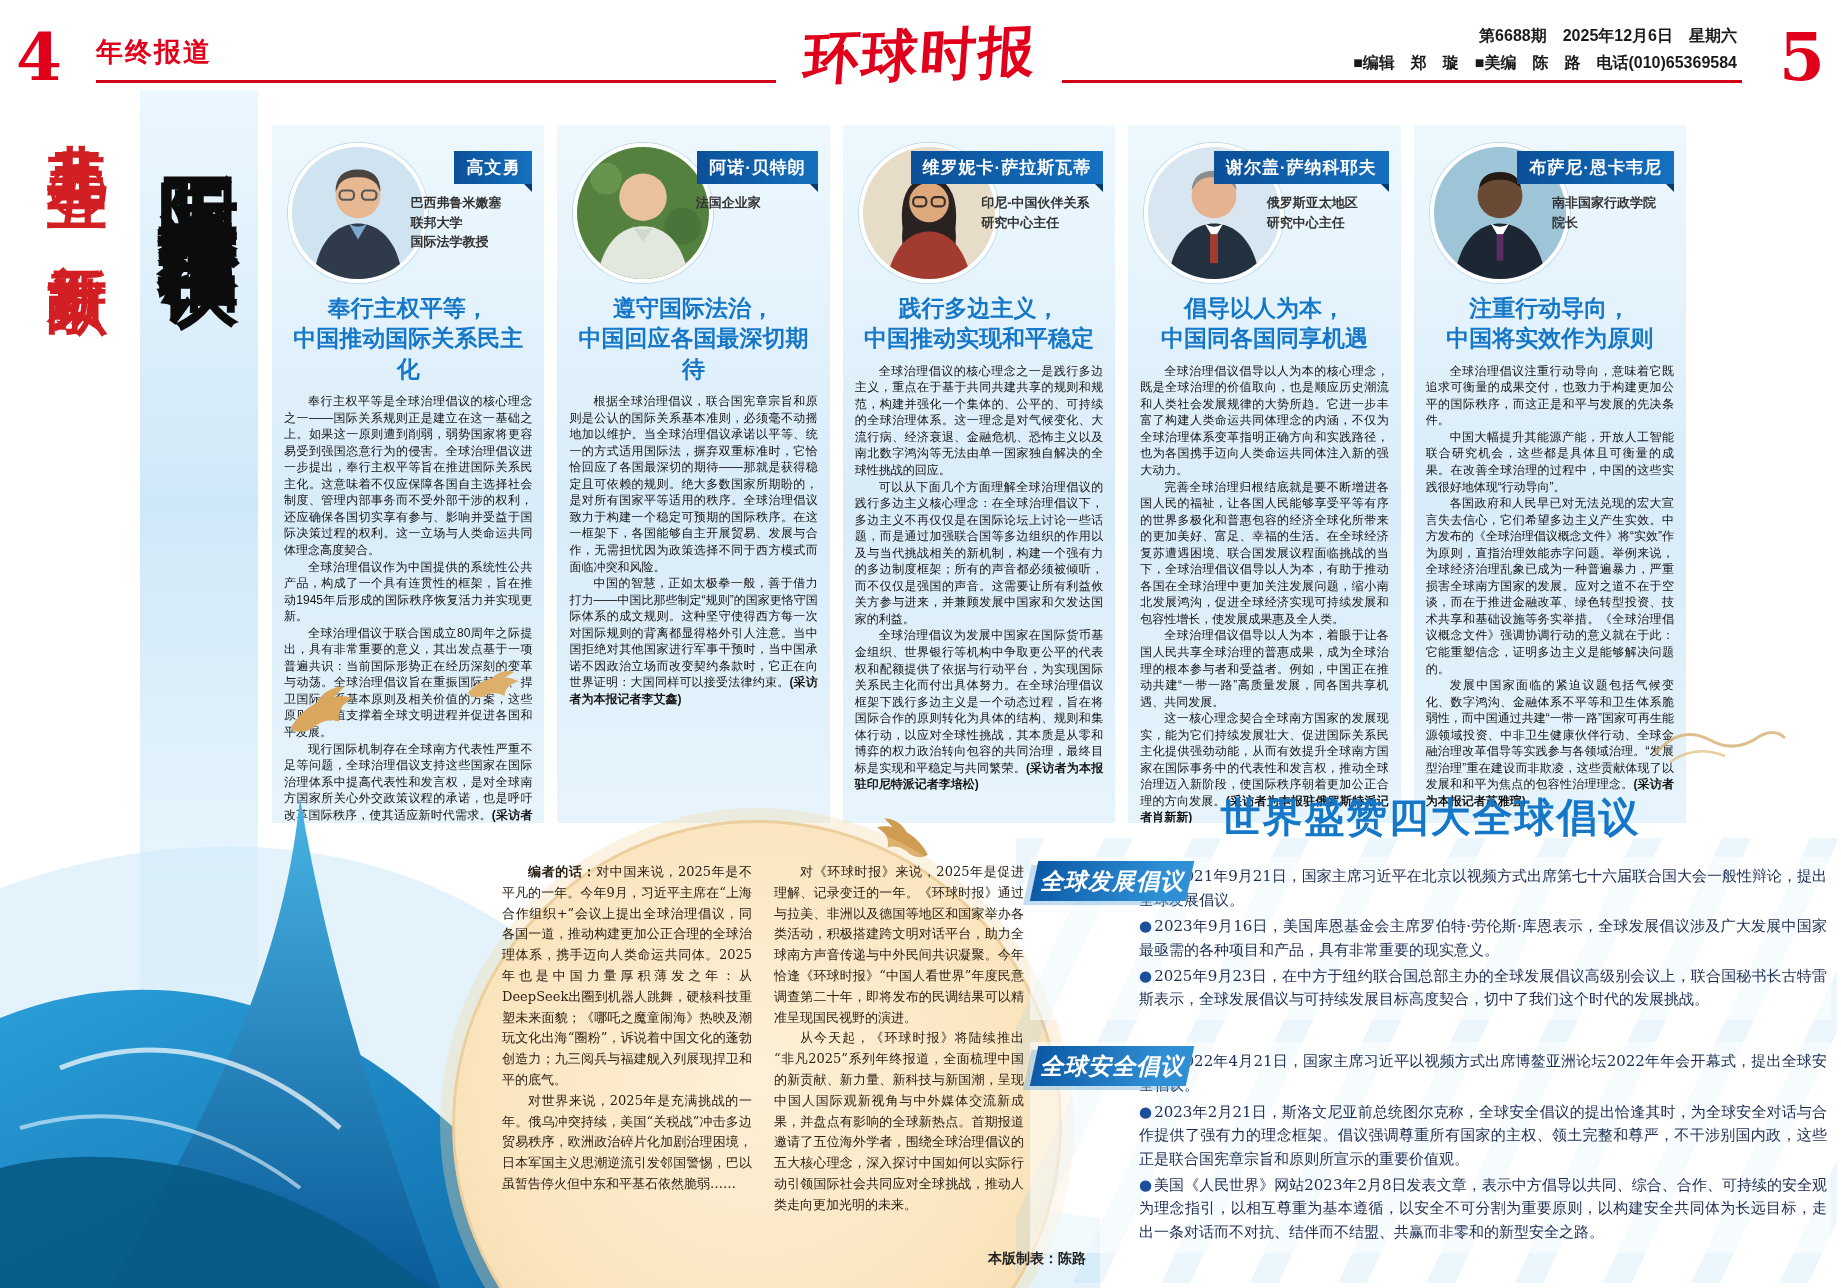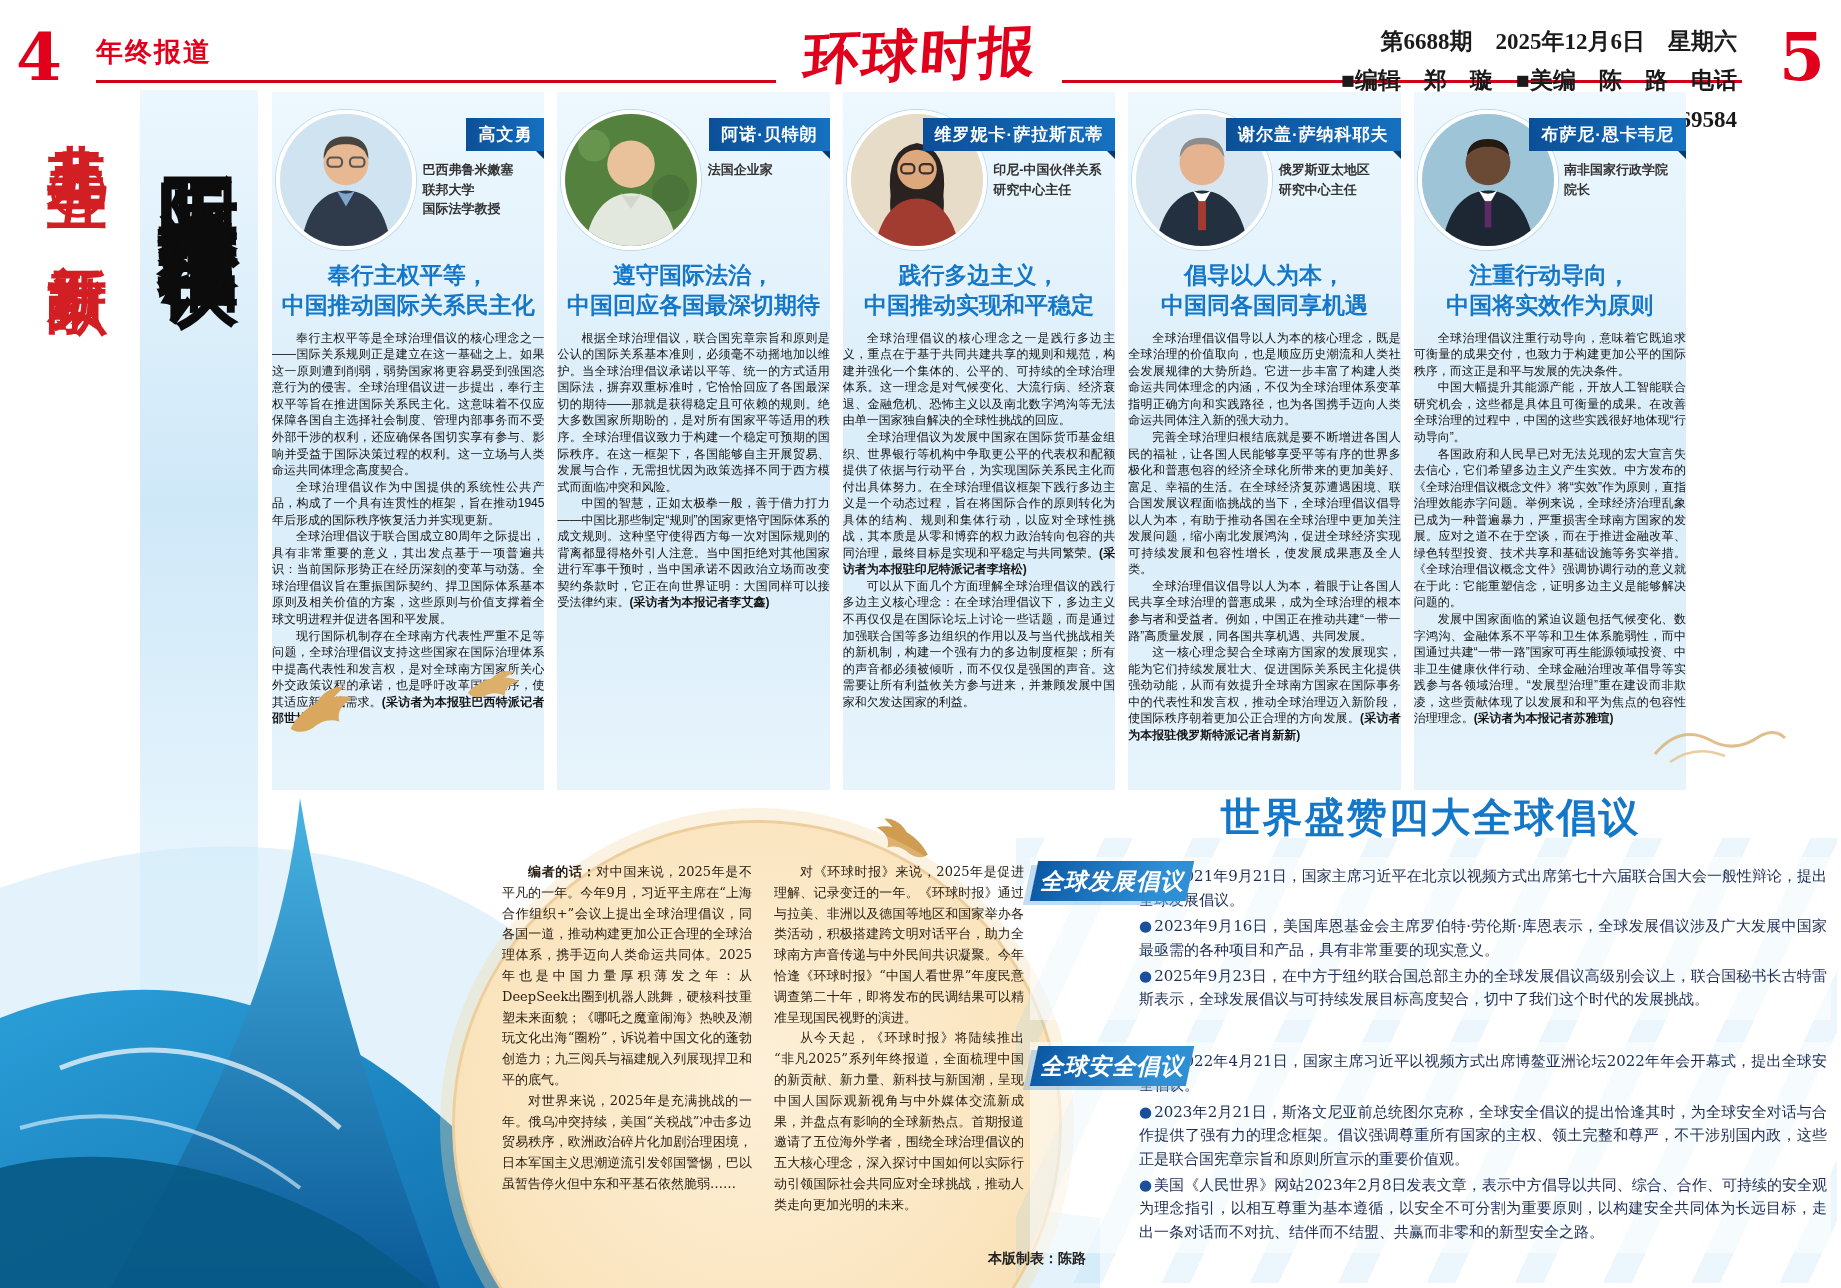--- a/index.html
+++ b/index.html
@@ -13,36 +13,36 @@
   .pgnum.left{left:16px;}
   .pgnum.right{right:16px;}
   .section-label{position:absolute;left:96px;top:34px;font-size:27px;font-weight:900;color:#e0001b;letter-spacing:2px;}
   .rule{position:absolute;top:80px;height:3px;background:#cf0017;}
   .rule.l{left:96px;width:680px;}
   .rule.r{left:1062px;width:680px;}
   .masthead{position:absolute;left:790px;top:18px;width:260px;text-align:center;
             font-family:"DejaVu Serif",serif;font-weight:900;font-size:56px;color:#e0001b;
             transform:skewX(-6deg) rotate(-2deg);letter-spacing:2px;}
   .issueinfo{position:absolute;right:104px;top:22px;width:520px;text-align:right;
-             font-size:23px;font-weight:bold;color:#1a1a1a;line-height:1.7;font-family:Liberation Serif, serif;}
+             font-size:16px;font-weight:bold;color:#1a1a1a;line-height:1.7;}
 
   
   .slogan{position:absolute;left:30px;top:96px;height:680px;writing-mode:vertical-rl;text-orientation:upright;
           font-family:"DejaVu Serif",serif;font-weight:900;font-size:60px;color:#d21f24;
           letter-spacing:7px;line-height:1.6;}
   .headline-strip{position:absolute;left:140px;top:90px;width:118px;height:1088px;
           background:linear-gradient(180deg,#ecf7fe 0%,#cfe8f8 38%,#e9f6fd 75%,#f6fbfe 100%);}
   .main-headline{position:absolute;left:50%;transform:translateX(-50%);top:18px;
           writing-mode:vertical-rl;text-orientation:upright;font-weight:900;font-size:80px;
           color:#0c0c0c;letter-spacing:6px;line-height:1;}
 
   
   .columns{position:absolute;left:272px;top:92px;width:1414px;height:700px;display:flex;gap:13px;}
   .col{flex:1;background:linear-gradient(180deg,#eef8fe 0%,#d8ecf9 55%,#e7f4fc 100%);
-       padding:10px 0;height:678px;overflow:hidden;}
+       padding:10px 12px;height:678px;overflow:hidden;margin-top:33px;}
   .col-head{position:relative;height:152px;}
   .portrait{position:absolute;left:4px;top:8px;width:132px;height:132px;border-radius:50%;
             overflow:hidden;border:4px solid #fff;box-shadow:0 0 0 1px #bcd8ec;}
   .portrait svg{display:block;width:100%;height:100%;}
   .nametag{position:absolute;right:0;top:16px;background:linear-gradient(90deg,#0b4f98,#1571c0);
            color:#fff;font-weight:900;font-size:17px;padding:5px 12px;letter-spacing:1px;}
   .nametag:after{content:"";position:absolute;right:0;bottom:-8px;border:4px solid transparent;
            border-top-color:#083a6e;border-right-color:#083a6e;}
   .affil{position:absolute;right:0;top:58px;width:122px;font-size:13px;font-weight:bold;
          color:#333;line-height:1.5;}
@@ -215,22 +215,22 @@
             </svg>
         </div>
         <div class="nametag"><span>维罗妮卡·萨拉斯瓦蒂</span></div>
         <div class="affil preline">印尼-中国伙伴关系
 研究中心主任</div>
       </div>
       <h2 class="col-headline preline">践行多边主义，
 中国推动实现和平稳定</h2>
       <div class="col-body">
         <p>全球治理倡议的核心理念之一是践行多边主义，重点在于基于共同共建共享的规则和规范，构建并强化一个集体的、公平的、可持续的全球治理体系。这一理念是对气候变化、大流行病、经济衰退、金融危机、恐怖主义以及南北数字鸿沟等无法由单一国家独自解决的全球性挑战的回应。</p>
+        <p>可以从下面几个方面理解全球治理倡议的践行多边主义核心理念：在全球治理倡议下，多边主义不再仅仅是在国际论坛上讨论一些话题，而是通过加强联合国等多边组织的作用以及与当代挑战相关的新机制，构建一个强有力的多边制度框架；所有的声音都必须被倾听，而不仅仅是强国的声音。这需要让所有利益攸关方参与进来，并兼顾发展中国家和欠发达国家的利益。</p>
         <p><span>全球治理倡议为发展中国家在国际货币基金组织、世界银行等机构中争取更公平的代表权和配额提供了依据与行动平台，为实现国际关系民主化而付出具体努力。在全球治理倡议框架下践行多边主义是一个动态过程，旨在将国际合作的原则转化为具体的结构、规则和集体行动，以应对全球性挑战，其本质是从零和博弈的权力政治转向包容的共同治理，最终目标是实现和平稳定与共同繁荣。</span><span class="credit">(采访者为本报驻印尼特派记者李培松)</span></p>
-        <p>可以从下面几个方面理解全球治理倡议的践行多边主义核心理念：在全球治理倡议下，多边主义不再仅仅是在国际论坛上讨论一些话题，而是通过加强联合国等多边组织的作用以及与当代挑战相关的新机制，构建一个强有力的多边制度框架；所有的声音都必须被倾听，而不仅仅是强国的声音。这需要让所有利益攸关方参与进来，并兼顾发展中国家和欠发达国家的利益。</p>
       </div>
     </div>
 
     <div class="col">
       <div class="col-head">
         <div class="portrait">
           <svg viewBox="0 0 100 100">
               <rect width="100" height="100" fill="#d7e6f0"></rect>
             <circle cx="50" cy="37" r="17" fill="#e6b391"></circle>
             <path d="M33,33 Q34,18 50,18 Q66,18 67,33 L63,27 Q57,22 50,23 Q42,22 37,27 Z" fill="#8d8d8d"></path>

